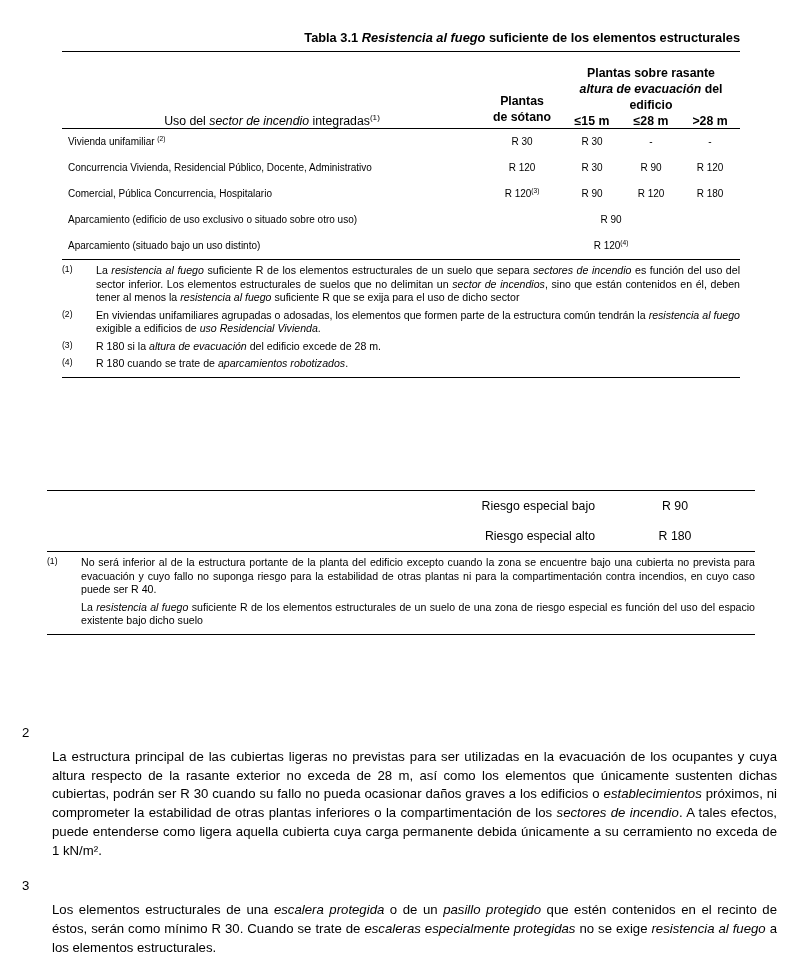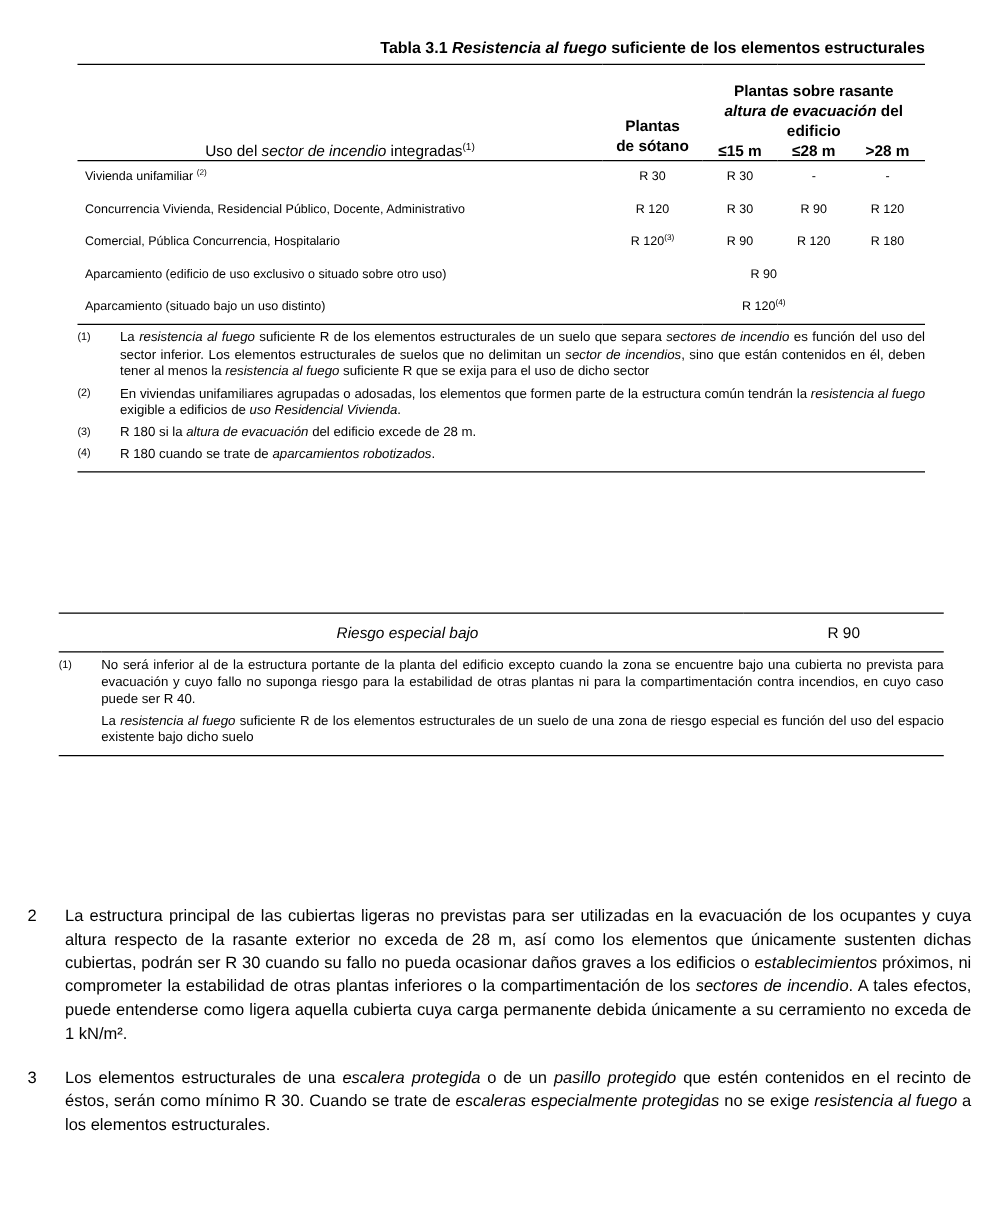--- a/index.html
+++ b/index.html
@@ -154,23 +154,22 @@
   .tbl32 td {
     padding: 0;
   }
   .tbl32 .rule-top > td { border-top: 1.6px solid #000; }
   .tbl32 .data-row32 td {
     padding-top: 8px;
     padding-bottom: 8px;
     font-size: 12.3px;
   }
   .tbl32 .data-row32 td.label {
-    text-align: center;
+    text-align: right;
     padding-left: 10px;
-    font-style: italic;
   }
   .tbl32 .data-row32 td.val {
     text-align: center;
     width: 160px;
   }
 
   
   .paras {
     position: absolute;
     left: 22px;
@@ -185,20 +184,21 @@
     width: 30px;
     flex: 0 0 30px;
     font-size: 13.2px;
     line-height: 1.42;
   }
   .para-body {
     flex: 1;
     font-size: 13.2px;
     line-height: 1.42;
     text-align: justify;
+    margin-top: 24px;
   }
 </style>
 </head>
 <body>
 
 <div class="page">
 
   <div class="tbl31-wrap">
 
     <div class="tbl-caption">
@@ -304,20 +304,24 @@
 
   <div class="tbl32-wrap">
 
 
     <table class="tbl32">
       <tbody>
         <tr class="data-row32 rule-top">
           <td class="label">Riesgo especial bajo</td>
           <td class="val">R 90</td>
         </tr>
+        <tr class="data-row32">
+          <td class="label">Riesgo especial alto</td>
+          <td class="val">R 180</td>
+        </tr>
       </tbody>
     </table>
 
     <table class="fn-table" style="width:708px;border-top:1.1px solid #000;padding-top:3px;margin-top:0">
       <tbody>
         <tr class="fn-row">
           <td class="fn-mark" style="padding-top:4px">(1)</td>
           <td class="fn-text" style="padding-top:4px">No será inferior al de la estructura portante de la planta del edificio excepto cuando la zona se encuentre bajo una cubierta no prevista para evacuación y cuyo fallo no suponga riesgo para la estabilidad de otras plantas ni para la compartimentación contra incendios, en cuyo caso puede ser R 40.</td>
         </tr>
         <tr class="fn-row">

